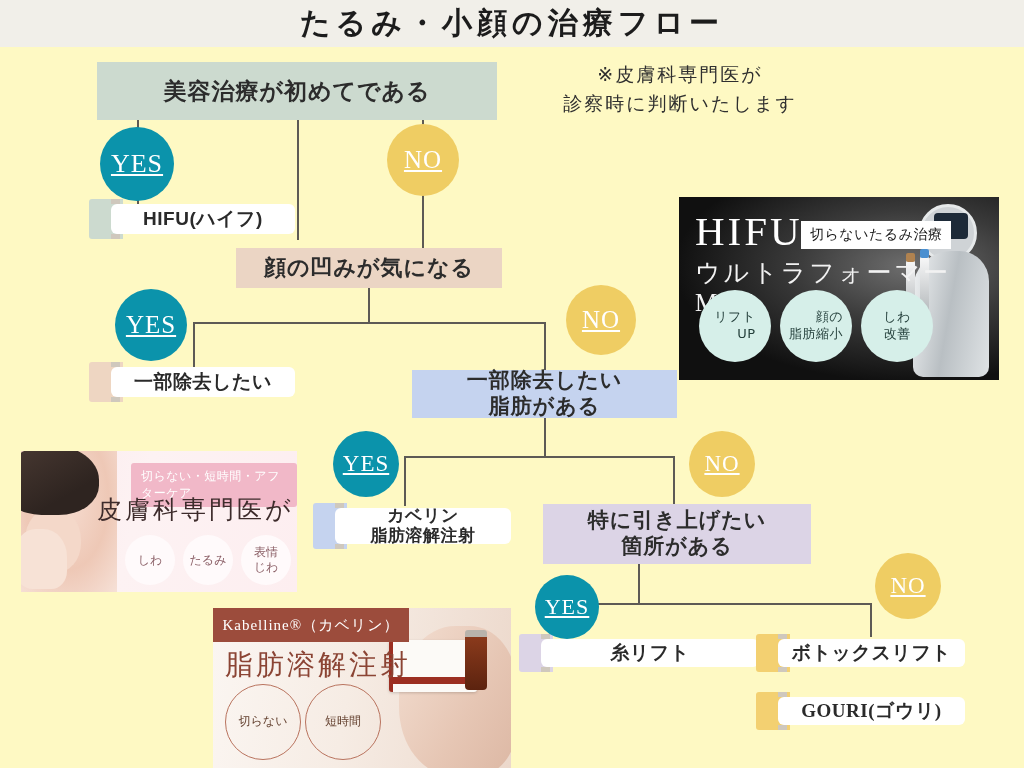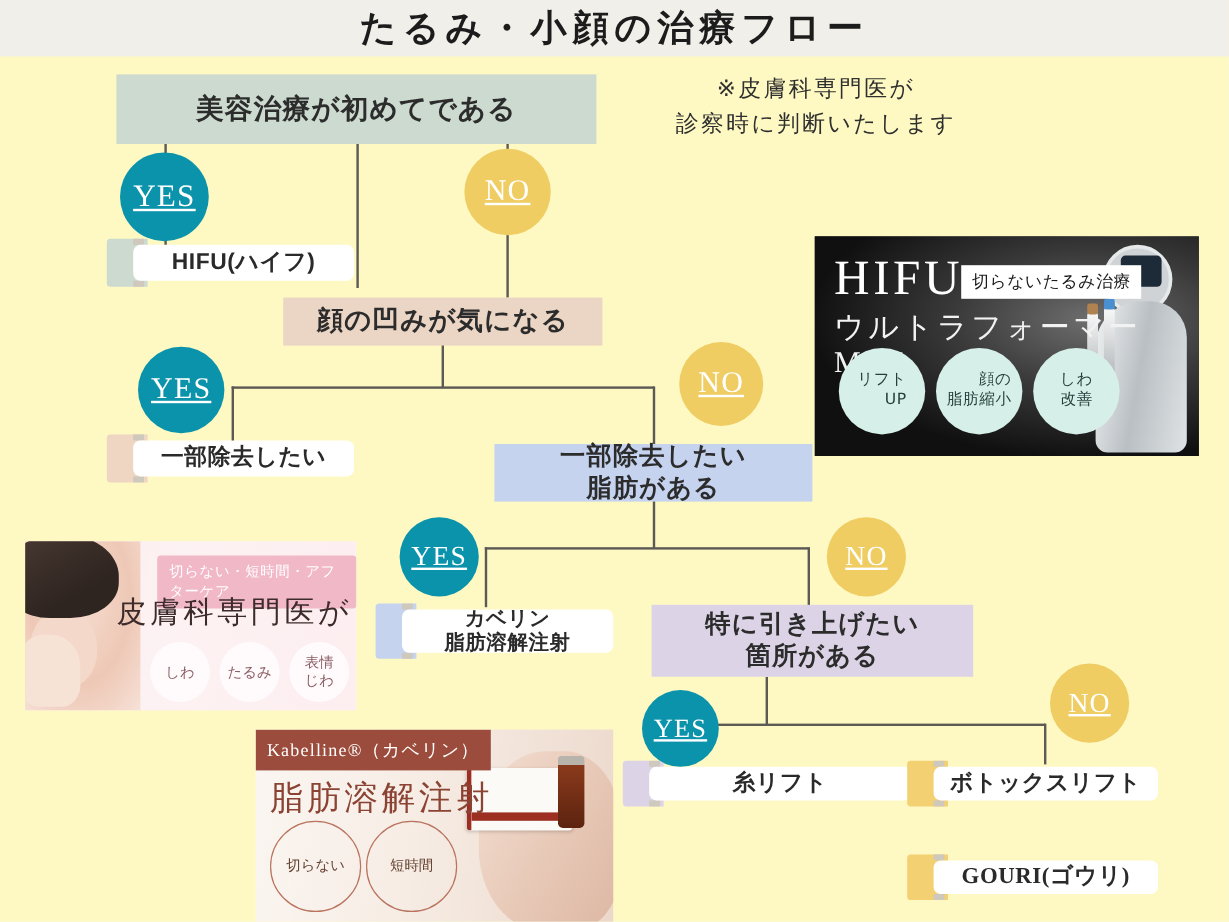--- a/index.html
+++ b/index.html
@@ -382,21 +382,21 @@
     <div class="card" style="font-size:19px;">糸リフト</div>
   </div>
 
   <div class="result" style="left:756px; top:634px; width:209px; height:38px;">
     <div class="tab" style="background:#f3d071;"></div>
     <div class="fold-t"></div>
     <div class="fold-b"></div>
     <div class="card" style="font-size:19px;">ボトックスリフト</div>
   </div>
 
-  <div class="result" style="left:756px; top:712px; width:209px; height:38px;">
+  <div class="result" style="left:756px; top:692px; width:209px; height:38px;">
     <div class="tab" style="background:#f3d071;"></div>
     <div class="fold-t"></div>
     <div class="fold-b"></div>
     <div class="card" style="font-size:19px; font-family:'Liberation Serif', serif;">GOURI(ゴウリ)</div>
   </div>
 
   <div class="promo" id="promo-hifu">
     <div class="machine-head"></div>
     <div class="machine-screen"></div>
     <div class="machine-body"></div>

